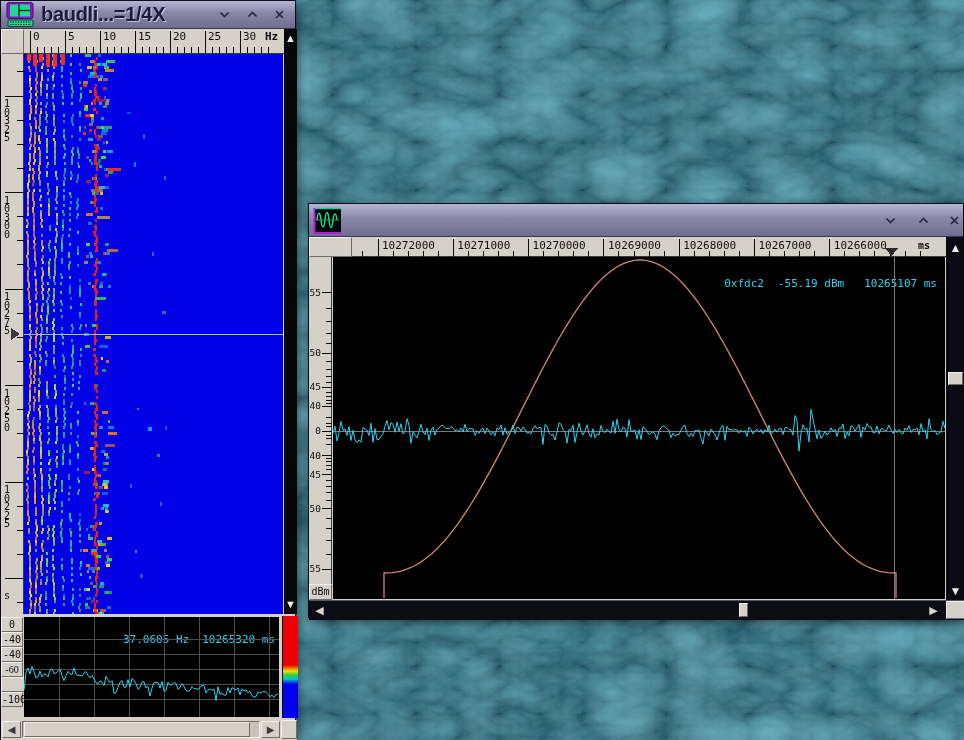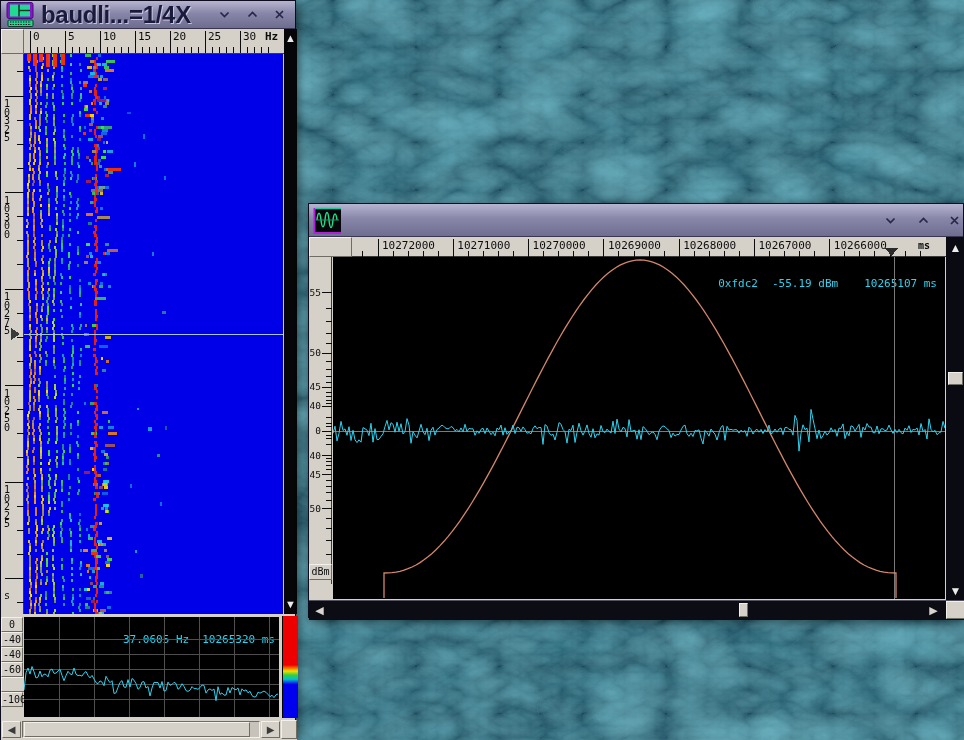--- a/index.html
+++ b/index.html
@@ -48,21 +48,21 @@
         <svg width="30" height="25" viewBox="0 0 30 25">
           <rect x="1" y="0.5" width="26" height="16" rx="2" fill="#8a14c8" stroke="#4c0880"></rect>
           <rect x="4" y="2.5" width="20" height="12" fill="#22d892"></rect>
           <line x1="13" y1="2.5" x2="13" y2="14.5" stroke="#07301f" stroke-width="1.4"></line>
           <line x1="13" y1="8.5" x2="24" y2="8.5" stroke="#07301f" stroke-width="1.4"></line>
           <rect x="2" y="18" width="25" height="6.5" rx="1" fill="#22d892" stroke="#0a3a2a"></rect>
           <line x1="4" y1="20" x2="25" y2="20" stroke="#05130c" stroke-width="1" stroke-dasharray="1.4 1.2"></line>
           <line x1="4" y1="22.5" x2="25" y2="22.5" stroke="#05130c" stroke-width="1" stroke-dasharray="1.4 1.2"></line>
         </svg>
       </span>
-      <span class="title-text" style="margin-left:40px;font-size:24px">baudli...=1/4X</span>
+      <span class="title-text" style="margin-left:40px;font-size:20px">baudli...=1/4X</span>
       <span class="winbtn" style="left:214px">
         <svg width="13" height="13">
           <path d="M2.5 4.5 L6.5 8.5 L10.5 4.5" fill="none" stroke="#26264a" stroke-width="1.7"></path>
           </svg>
       </span>
       <span class="winbtn" style="left:242px">
         <svg width="13" height="13">
           <path d="M2.5 8.5 L6.5 4.5 L10.5 8.5" fill="none" stroke="#26264a" stroke-width="1.7"></path>
           </svg>
       </span>
@@ -1583,21 +1583,21 @@
 
     <div class="abs" style="left:283px;top:28px;width:13px;height:585px;background:#060608">
       <span class="abs arrowtxt" style="left:0;top:2px;width:13px;height:15px;color:#ececec;font-size:11px">▲</span>
       <span class="abs arrowtxt" style="left:0;top:568px;width:13px;height:15px;color:#ececec;font-size:11px">▼</span>
     </div>
 
     <div id="bl-db-col">
         <div class="dbbox raised" style="top: 616px;">0</div>
         <div class="dbbox raised" style="top: 631px;">-40</div>
         <div class="dbbox raised" style="top: 646px;">-40</div>
-        <div class="dbbox raised" style="top: 661px;">-60</div>
+        <div class="dbbox raised" style="top: 661px; font-family: Liberation Serif, serif;">-60</div>
         <div class="dbbox raised" style="top: 676px; padding-left: 48px;">-80</div>
         <div class="dbbox raised" style="top: 691px;">-100</div>
       </div>
     <div class="abs dbbox raised" style="top:740px">dB</div>
 
     <div class="abs" id="bl-spectrum" style="left:23px;top:616px;width:255px;height:100px;background:#000">
       <div class="readout abs" style="right:4px;top:3px">
         <span>37.0605 Hz</span><span style="margin-left:13px">10265320 ms</span>
       </div>
     <svg width="255" height="100" shape-rendering="crispEdges" style="position: absolute; left: 0px; top: 0px;">
@@ -1760,31 +1760,31 @@
           <line x1="17" y1="187.8" x2="23" y2="187.8" stroke="#0c0c0c"></line>
           <line x1="17" y1="166.2" x2="23" y2="166.2" stroke="#0c0c0c"></line>
           <line x1="17" y1="181.8" x2="23" y2="181.8" stroke="#0c0c0c"></line>
           <line x1="17" y1="169.6" x2="23" y2="169.6" stroke="#0c0c0c"></line>
           <line x1="17" y1="178.4" x2="23" y2="178.4" stroke="#0c0c0c"></line>
         </svg>
       </div>
 
     <div class="abs" id="wf-plot" style="left:24px;top:53px;width:612px;height:342px;background:#000">
       <div class="readout abs" style="right:8px;top:7px">
-        <span>0xfdc2</span><span style="margin-left:14px">-55.19 dBm</span><span style="margin-left:26px">10265107 ms</span>
+        <span>0xfdc2</span><span style="margin-left:14px">-55.19 dBm</span><span style="margin-left:20px">10265107 ms</span>
       </div>
     <svg width="612" height="342" shape-rendering="crispEdges" style="position: absolute; left: 0px; top: 0px;">
           <rect x="561" y="0" width="1" height="342" fill="#7a7a7a"></rect>
           <rect x="0" y="174" width="612" height="1" fill="#7a7a7a"></rect>
           <path d="M51,341 L51,316 L51.0,316.0 L55.0,315.9 L59.0,315.6 L63.0,315.1 L67.0,314.3 L71.0,313.2 L75.0,311.7 L79.0,310.0 L83.0,308.0 L87.0,305.6 L91.0,302.8 L95.0,299.8 L99.0,296.4 L103.0,292.7 L107.0,288.6 L111.0,284.3 L115.0,279.6 L119.0,274.6 L123.0,269.3 L127.0,263.8 L131.0,257.9 L135.0,251.8 L139.0,245.5 L143.0,238.9 L147.0,232.1 L151.0,225.1 L155.0,217.9 L159.0,210.6 L163.0,203.1 L167.0,195.4 L171.0,187.7 L175.0,179.9 L179.0,172.0 L183.0,164.1 L187.0,156.1 L191.0,148.1 L195.0,140.2 L199.0,132.3 L203.0,124.4 L207.0,116.6 L211.0,109.0 L215.0,101.4 L219.0,94.1 L223.0,86.8 L227.0,79.8 L231.0,72.9 L235.0,66.3 L239.0,60.0 L243.0,53.9 L247.0,48.0 L251.0,42.5 L255.0,37.3 L259.0,32.4 L263.0,27.8 L267.0,23.6 L271.0,19.8 L275.0,16.3 L279.0,13.2 L283.0,10.5 L287.0,8.2 L291.0,6.4 L295.0,4.9 L299.0,3.8 L303.0,3.2 L307.0,3.0 L311.0,3.2 L315.0,3.8 L319.0,4.9 L323.0,6.4 L327.0,8.2 L331.0,10.5 L335.0,13.2 L339.0,16.3 L343.0,19.8 L347.0,23.6 L351.0,27.8 L355.0,32.4 L359.0,37.3 L363.0,42.5 L367.0,48.0 L371.0,53.9 L375.0,60.0 L379.0,66.3 L383.0,72.9 L387.0,79.8 L391.0,86.8 L395.0,94.1 L399.0,101.4 L403.0,109.0 L407.0,116.6 L411.0,124.4 L415.0,132.3 L419.0,140.2 L423.0,148.1 L427.0,156.1 L431.0,164.1 L435.0,172.0 L439.0,179.9 L443.0,187.7 L447.0,195.4 L451.0,203.1 L455.0,210.6 L459.0,217.9 L463.0,225.1 L467.0,232.1 L471.0,238.9 L475.0,245.5 L479.0,251.8 L483.0,257.9 L487.0,263.8 L491.0,269.3 L495.0,274.6 L499.0,279.6 L503.0,284.3 L507.0,288.6 L511.0,292.7 L515.0,296.4 L519.0,299.8 L523.0,302.8 L527.0,305.6 L531.0,308.0 L535.0,310.0 L539.0,311.7 L543.0,313.2 L547.0,314.3 L551.0,315.1 L555.0,315.6 L559.0,315.9 L563.0,316.0 L563,341" fill="none" stroke="#d2876c" stroke-width="1.3" shape-rendering="auto"></path>
           <polyline points="0,176.3 2,169.2 4,183.9 6,176.4 8,164.4 10,173.5 12,171.9 14,178.3 16,169.7 18,183.5 20,173.3 22,182.8 24,185.6 26,182.8 28,185.2 30,170.6 32,171.7 34,173.1 36,178.6 38,166.3 40,185.2 42,171.6 44,182.6 46,182.4 48,179.4 50,176.8 52,169.6 54,163.4 56,172.9 58,165.7 60,167.3 62,175.3 64,165.2 66,174.3 68,166.7 70,177.0 72,174.5 74,161.6 76,168.0 78,186.3 80,174.7 82,178.2 84,180.9 86,174.2 88,167.3 90,174.7 92,177.7 94,171.2 96,183.6 98,173.3 100,170.2 102,178.1 104,172.5 106,171.1 108,168.6 110,168.5 112,170.7 114,171.7 116,171.7 118,169.5 120,170.6 122,173.8 124,172.4 126,174.9 128,170.9 130,175.0 132,167.3 134,174.6 136,171.4 138,171.9 140,171.8 142,178.3 144,173.8 146,176.3 148,172.3 150,171.2 152,176.6 154,171.0 156,174.2 158,177.6 160,175.1 162,178.8 164,171.1 166,172.7 168,168.1 170,178.2 172,170.7 174,177.3 176,174.9 178,173.8 180,168.0 182,176.6 184,170.2 186,170.7 188,174.2 190,169.9 192,172.7 194,176.2 196,175.5 198,176.8 200,171.5 202,168.8 204,171.7 206,170.4 208,170.6 210,187.4 212,167.6 214,169.1 216,175.7 218,178.3 220,177.2 222,183.0 224,175.2 226,165.6 228,167.2 230,172.5 232,174.7 234,186.1 236,172.3 238,173.5 240,168.2 242,185.5 244,175.3 246,166.2 248,173.8 250,178.1 252,173.8 254,167.9 256,176.5 258,180.3 260,171.7 262,180.8 264,176.9 266,178.0 268,168.5 270,174.4 272,175.6 274,172.1 276,174.4 278,176.0 280,164.2 282,176.5 284,162.1 286,172.1 288,175.0 290,170.3 292,171.5 294,179.9 296,162.6 298,174.5 300,173.8 302,173.2 304,182.2 306,172.7 308,182.6 310,169.6 312,171.3 314,174.1 316,177.7 318,175.9 320,174.9 322,177.3 324,182.7 326,174.1 328,170.6 330,168.9 332,169.7 334,171.9 336,173.4 338,180.6 340,176.1 342,179.1 344,177.5 346,177.5 348,173.0 350,169.3 352,168.1 354,176.7 356,179.4 358,176.2 360,179.5 362,173.5 364,174.0 366,172.8 368,181.2 370,187.0 372,173.4 374,175.7 376,179.2 378,172.0 380,174.9 382,177.1 384,183.0 386,175.9 388,170.2 390,168.5 392,183.3 394,169.3 396,173.0 398,172.3 400,173.2 402,172.6 404,172.9 406,176.0 408,173.2 410,175.1 412,173.6 414,179.3 416,170.2 418,172.5 420,177.0 422,173.7 424,172.2 426,175.2 428,172.4 430,176.6 432,172.6 434,175.1 436,168.1 438,177.0 440,175.4 442,172.0 444,175.2 446,172.0 448,171.0 450,177.6 452,170.6 454,170.3 456,172.5 458,172.7 460,178.1 462,158.4 464,163.5 466,194.1 468,176.3 470,167.8 472,172.7 474,171.2 476,184.9 478,152.4 480,162.2 482,171.7 484,181.7 486,173.0 488,181.5 490,178.7 492,174.1 494,178.1 496,175.9 498,170.8 500,174.8 502,172.4 504,179.3 506,171.1 508,171.5 510,166.9 512,181.6 514,175.0 516,178.8 518,168.9 520,169.7 522,174.1 524,170.8 526,167.4 528,180.4 530,170.1 532,173.0 534,166.5 536,170.0 538,170.1 540,175.7 542,175.8 544,169.0 546,176.8 548,171.8 550,171.8 552,173.7 554,172.9 556,168.1 558,172.9 560,176.4 562,172.4 564,175.6 566,172.3 568,175.7 570,176.9 572,171.1 574,173.3 576,168.7 578,175.5 580,172.3 582,172.9 584,170.9 586,178.0 588,166.5 590,174.5 592,172.5 594,182.0 596,161.8 598,172.4 600,175.0 602,173.3 604,177.7 606,175.9 608,174.9 610,164.4 612,171.3" fill="none" stroke="#2fd2ef" stroke-width="1" shape-rendering="auto"></polyline>
         </svg>
       </div>
 
-    <div class="abs raised mono" style="left:0;top:360px;width:23px;height:16px;font-size:10px;line-height:14px;text-align:center;color:#0c0c0c">dBm</div>
+    <div class="abs raised mono" style="left:0;top:380px;width:23px;height:16px;font-size:10px;line-height:14px;text-align:center;color:#0c0c0c">dBm</div>
 
     <div class="abs" style="left:637px;top:33px;width:19px;height:363px;background:#0a0a12">
       <span class="abs arrowtxt" style="left:0;top:3px;width:19px;height:15px;color:#ececec;font-size:12px">▲</span>
       <span class="abs raised" style="left:2px;top:135px;width:15px;height:13px"></span>
       <span class="abs arrowtxt" style="left:0;top:346px;width:19px;height:15px;color:#ececec;font-size:12px">▼</span>
     </div>
 
     <div class="abs" style="left:0;top:396px;width:656px;height:19px;background:#0c0c14;border-top:1px solid #55525f">
       <span class="abs arrowtxt" style="left:2px;top:2px;width:17px;height:14px;color:#d9d5cd;font-size:11px">◀</span>
       <span class="abs raised" style="left:430px;top:2px;width:9px;height:14px"></span>

